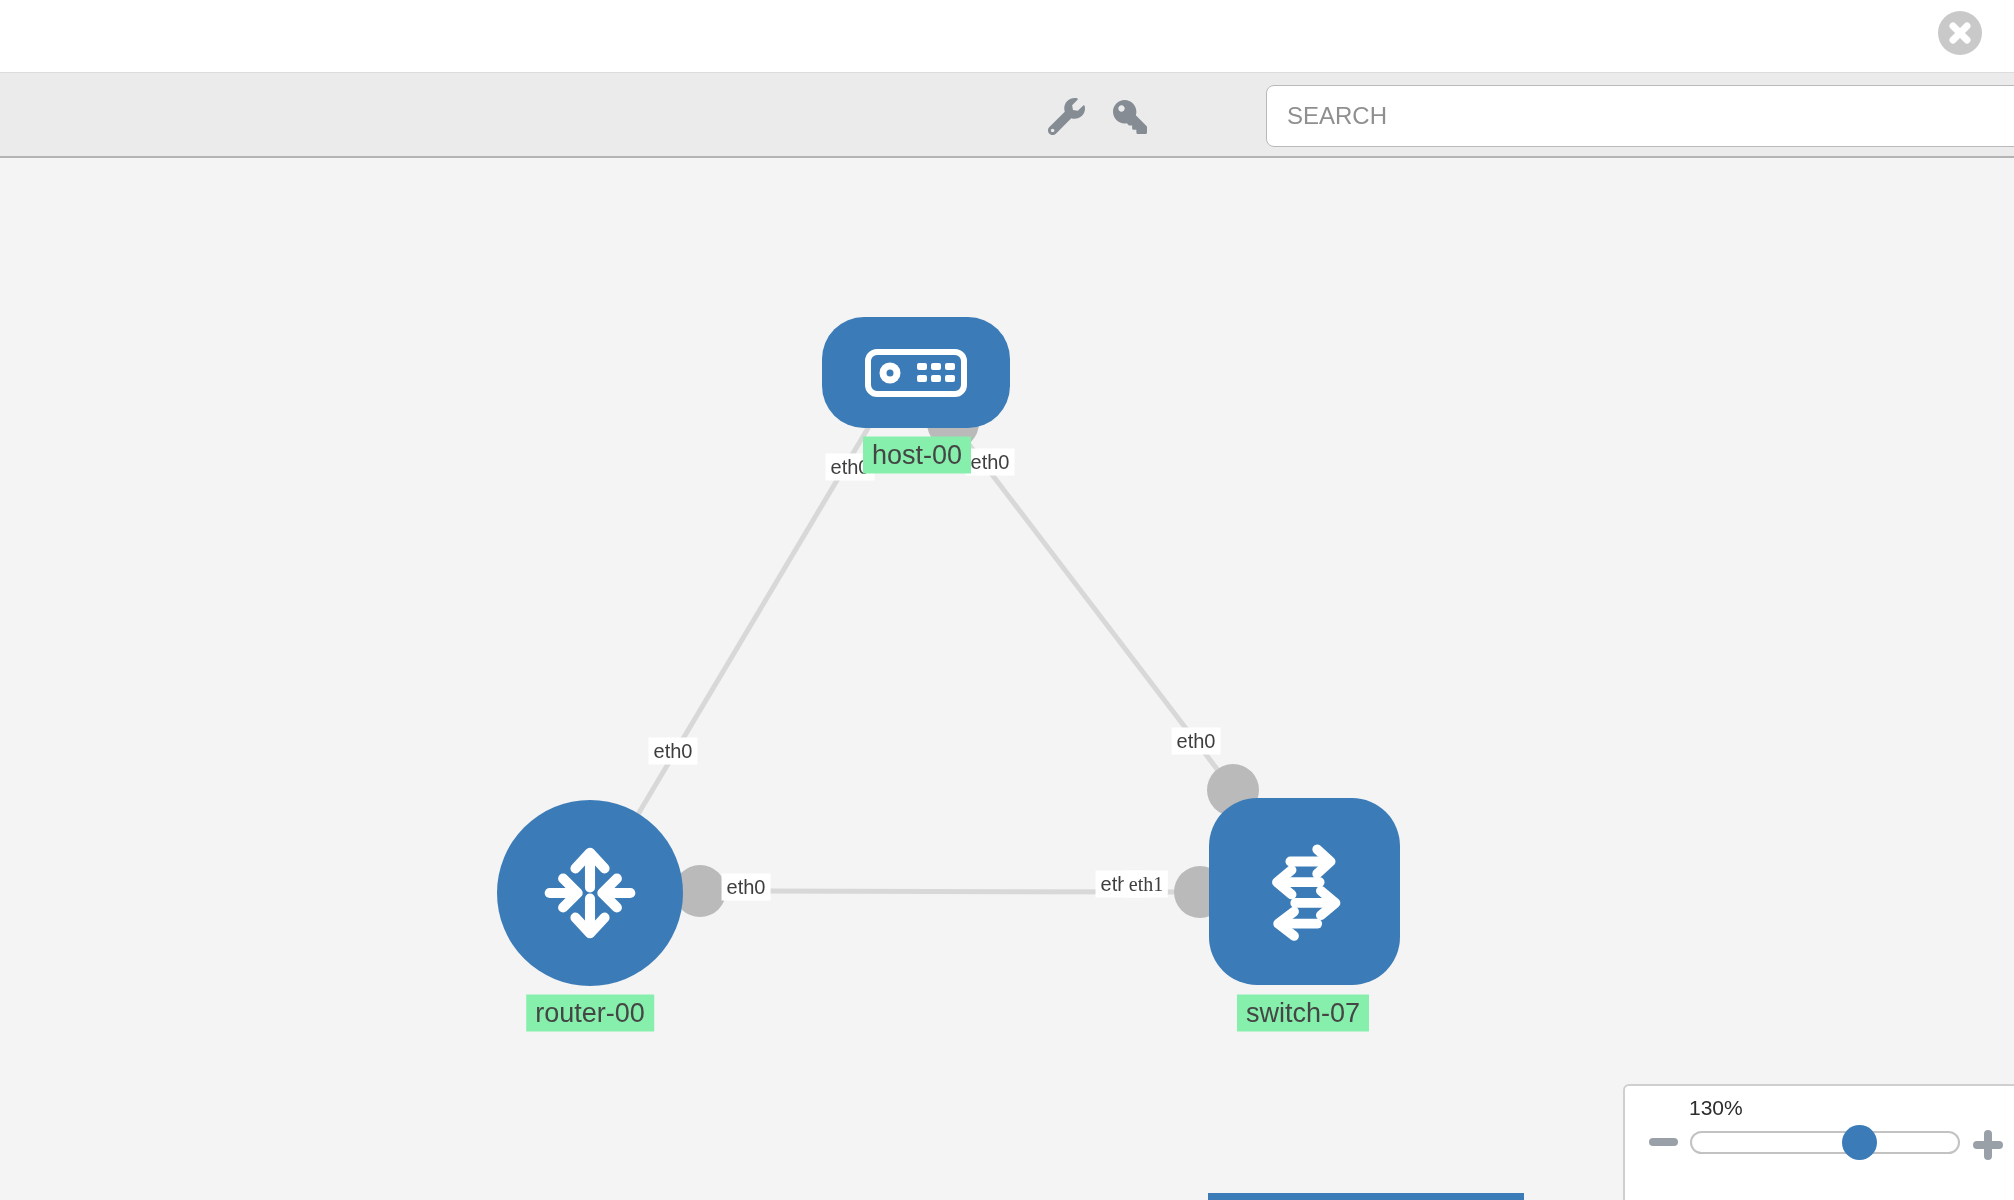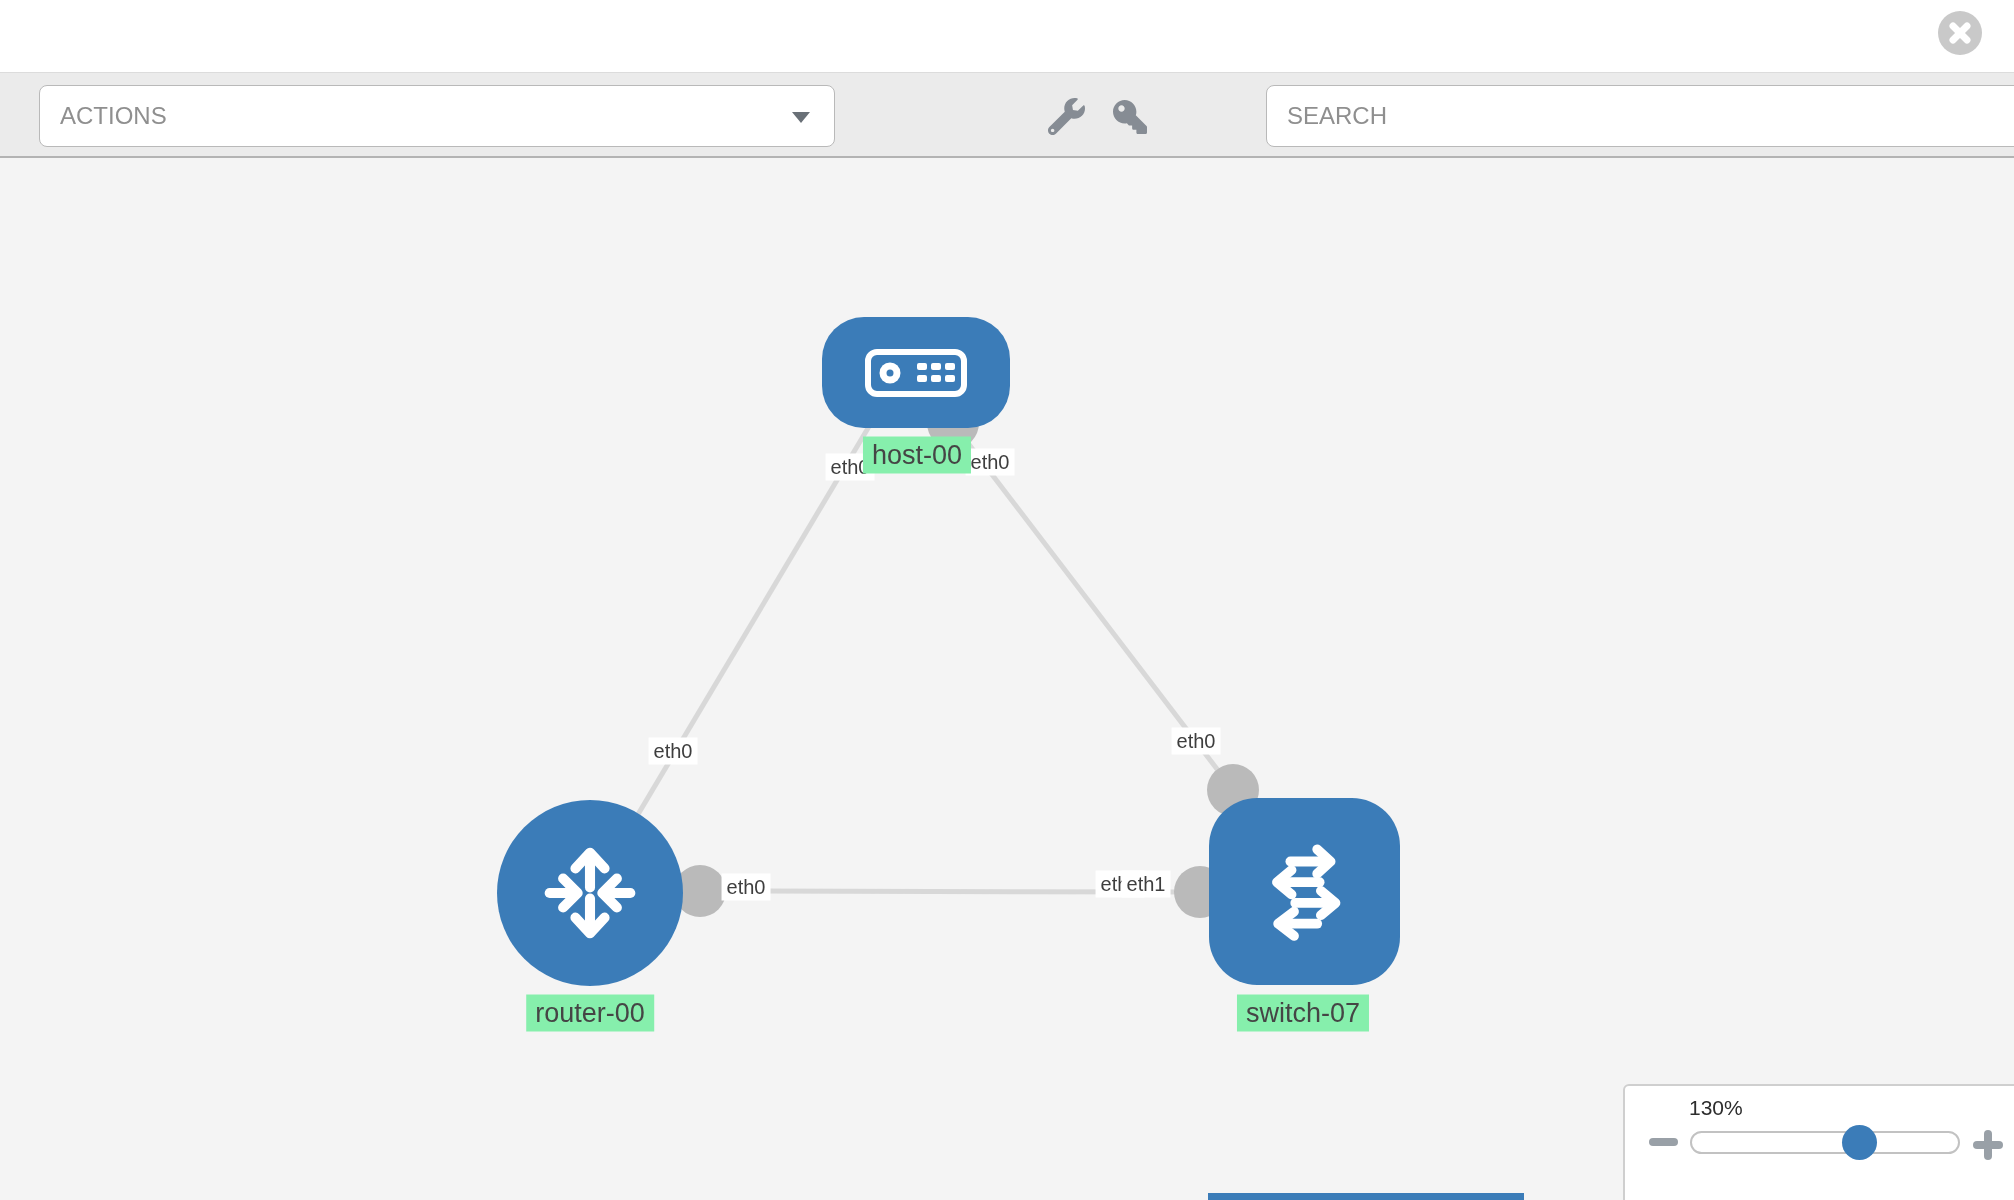--- a/index.html
+++ b/index.html
@@ -122,24 +122,20 @@
 <div class="header">
   <div class="close-btn">
     <svg class="icon-svg" width="26" height="26" viewBox="0 0 26 26">
       <line x1="6" y1="6" x2="20" y2="20" stroke="#ffffff" stroke-width="7" stroke-linecap="round"></line>
       <line x1="20" y1="6" x2="6" y2="20" stroke="#ffffff" stroke-width="7" stroke-linecap="round"></line>
     </svg>
   </div>
 </div>
 
 <div class="toolbar">
-  <div class="select-box select-actions">
-    <span>ACTIONS</span>
-    <span class="caret"></span>
-  </div>
 
   <span class="tool-icon tool-wrench">
     <svg class="icon-svg" width="37" height="37" viewBox="0 0 512 512">
       <path fill="#868c94" d="M507.73 109.1c-2.24-9.03-13.54-12.09-20.12-5.51l-74.36 74.36-67.88-11.31-11.31-67.88 74.36-74.36c6.62-6.62 3.43-17.9-5.66-20.16-47.38-11.74-99.55.91-136.58 37.93-39.64 39.64-50.55 97.1-34.05 147.2L18.74 402.76c-24.99 24.99-24.99 65.51 0 90.5 24.99 24.99 65.51 24.99 90.5 0l213.21-213.21c50.12 16.71 107.47 5.68 147.37-34.22 37.07-37.07 49.7-89.32 37.91-136.73zM64 472c-13.25 0-24-10.75-24-24 0-13.26 10.75-24 24-24s24 10.74 24 24c0 13.25-10.75 24-24 24z"></path>
     </svg>
   </span>
 
   <span class="tool-icon tool-key">
     <svg class="icon-svg" width="34" height="34" viewBox="0 0 512 512">
       <g transform="scale(-1,1) translate(-512,0)">
@@ -210,21 +206,21 @@
   <div class="node-label" style="left:917px;  top:297px;">host-00</div>
   <div class="node-label" style="left:590px;  top:855px;">router-00</div>
   <div class="node-label" style="left:1303px; top:855px;">switch-07</div>
 
   <div class="port-label" style="left:850px;  top:309px;">eth0</div>
   <div class="port-label" style="left:990px;  top:304px;">eth0</div>
   <div class="port-label" style="left:673px;  top:593px;">eth0</div>
   <div class="port-label" style="left:1196px; top:583px;">eth0</div>
   <div class="port-label" style="left:746px;  top:729px;">eth0</div>
   <div class="port-label" style="left:1120px; top:726px;">eth0</div>
-  <div class="port-label port-front" style="left:1146px; top:726px;">eth1</div>
+  <div class="port-label port-front" style="left:1146px; top:726px;font-family:Liberation Serif, serif;">eth1</div>
 
   <div class="bottom-strip"></div>
 </div>
 
 <div class="zoom-panel">
   <div class="zoom-level">130%</div>
   <div class="zoom-minus"></div>
   <div class="zoom-track">
     <div class="zoom-knob"></div>
   </div>

